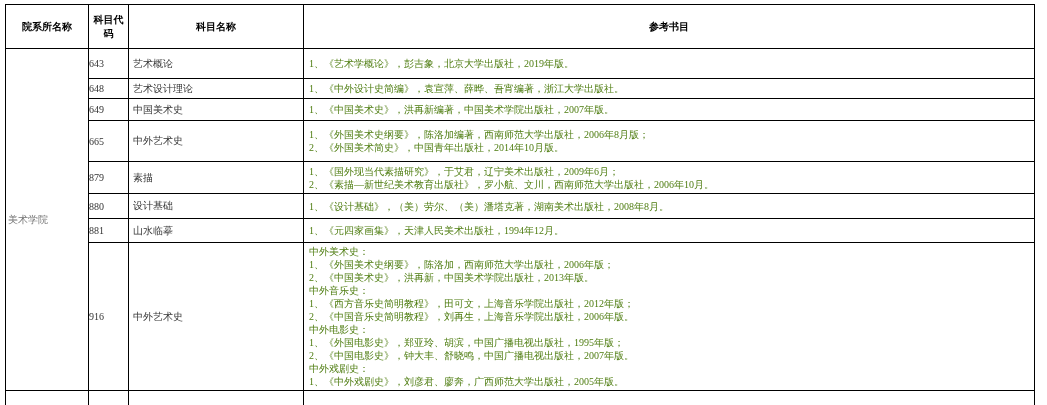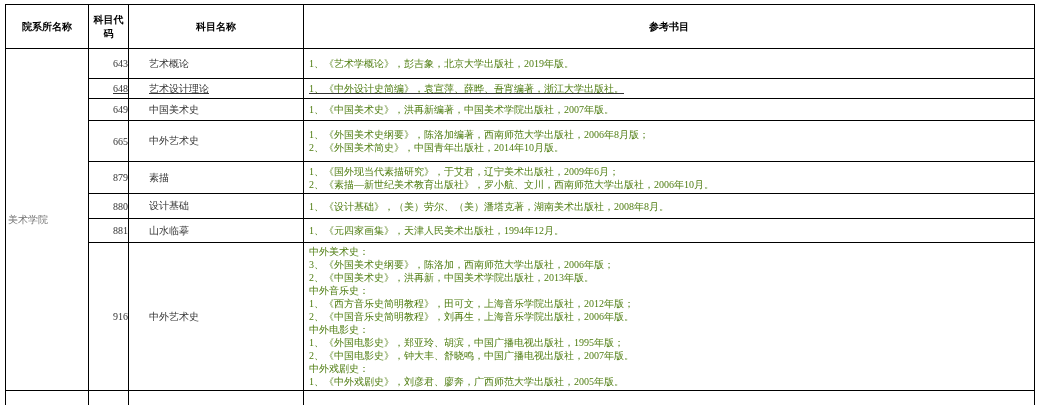--- a/index.html
+++ b/index.html
@@ -34,41 +34,41 @@
     line-height: 14px;
     padding: 2px;
   }
   col.c-dept { width: 83px; }
   col.c-code { width: 40px; }
   col.c-name { width: 175px; }
   col.c-refs { width: 731px; }
 
   tr.h-head  { height: 44px; }
   tr.h-r0 { height: 30px; }
-  tr.h-r1 { height: 20px; text-decoration: underline; }
+  tr.h-r1 { height: 20px; }
   tr.h-r2 { height: 22px; }
   tr.h-r3 { height: 41px; }
   tr.h-r4 { height: 32px; }
   tr.h-r5 { height: 25px; }
   tr.h-r6 { height: 24px; margin-top: 15px; }
   tr.h-r7 { height: 145px; }
   tr.h-partial { height: 40px; }
 
   td.dept {
     text-align: left;
     padding-left: 2px;
     color: #737373;
   }
   td.code {
-    text-align: right;
+    text-align: left;
     color: #333333;
   }
   td.subj {
     text-align: left;
-    padding: 2px 20px;
+    padding: 2px 4px;
     color: #333333;
   }
   td.refs {
     text-align: left;
     padding: 2px 5px;
     color: #4d7c0f;
   }
   td.refs .line {
     line-height: 13px;
     white-space: nowrap;
@@ -144,21 +144,21 @@
         <td class="subj">山水临摹</td>
         <td class="refs">
           <div class="line">1、《元四家画集》，天津人民美术出版社，1994年12月。</div>
         </td>
       </tr>
       <tr class="h-r7">
         <td class="code">916</td>
         <td class="subj">中外艺术史</td>
         <td class="refs">
           <div class="line">中外美术史：</div>
-          <div class="line">3、《外国美术史纲要》，陈洛加，西南师范大学出版社，2006年版；</div>
+          <div class="line">1、《外国美术史纲要》，陈洛加，西南师范大学出版社，2006年版；</div>
           <div class="line">2、《中国美术史》，洪再新，中国美术学院出版社，2013年版。</div>
           <div class="line">中外音乐史：</div>
           <div class="line">1、《西方音乐史简明教程》，田可文，上海音乐学院出版社，2012年版；</div>
           <div class="line">2、《中国音乐史简明教程》，刘再生，上海音乐学院出版社，2006年版。</div>
           <div class="line">中外电影史：</div>
           <div class="line">1、《外国电影史》，郑亚玲、胡滨，中国广播电视出版社，1995年版；</div>
           <div class="line">2、《中国电影史》，钟大丰、舒晓鸣，中国广播电视出版社，2007年版。</div>
           <div class="line">中外戏剧史：</div>
           <div class="line">1、《中外戏剧史》，刘彦君、廖奔，广西师范大学出版社，2005年版。</div>
         </td>

